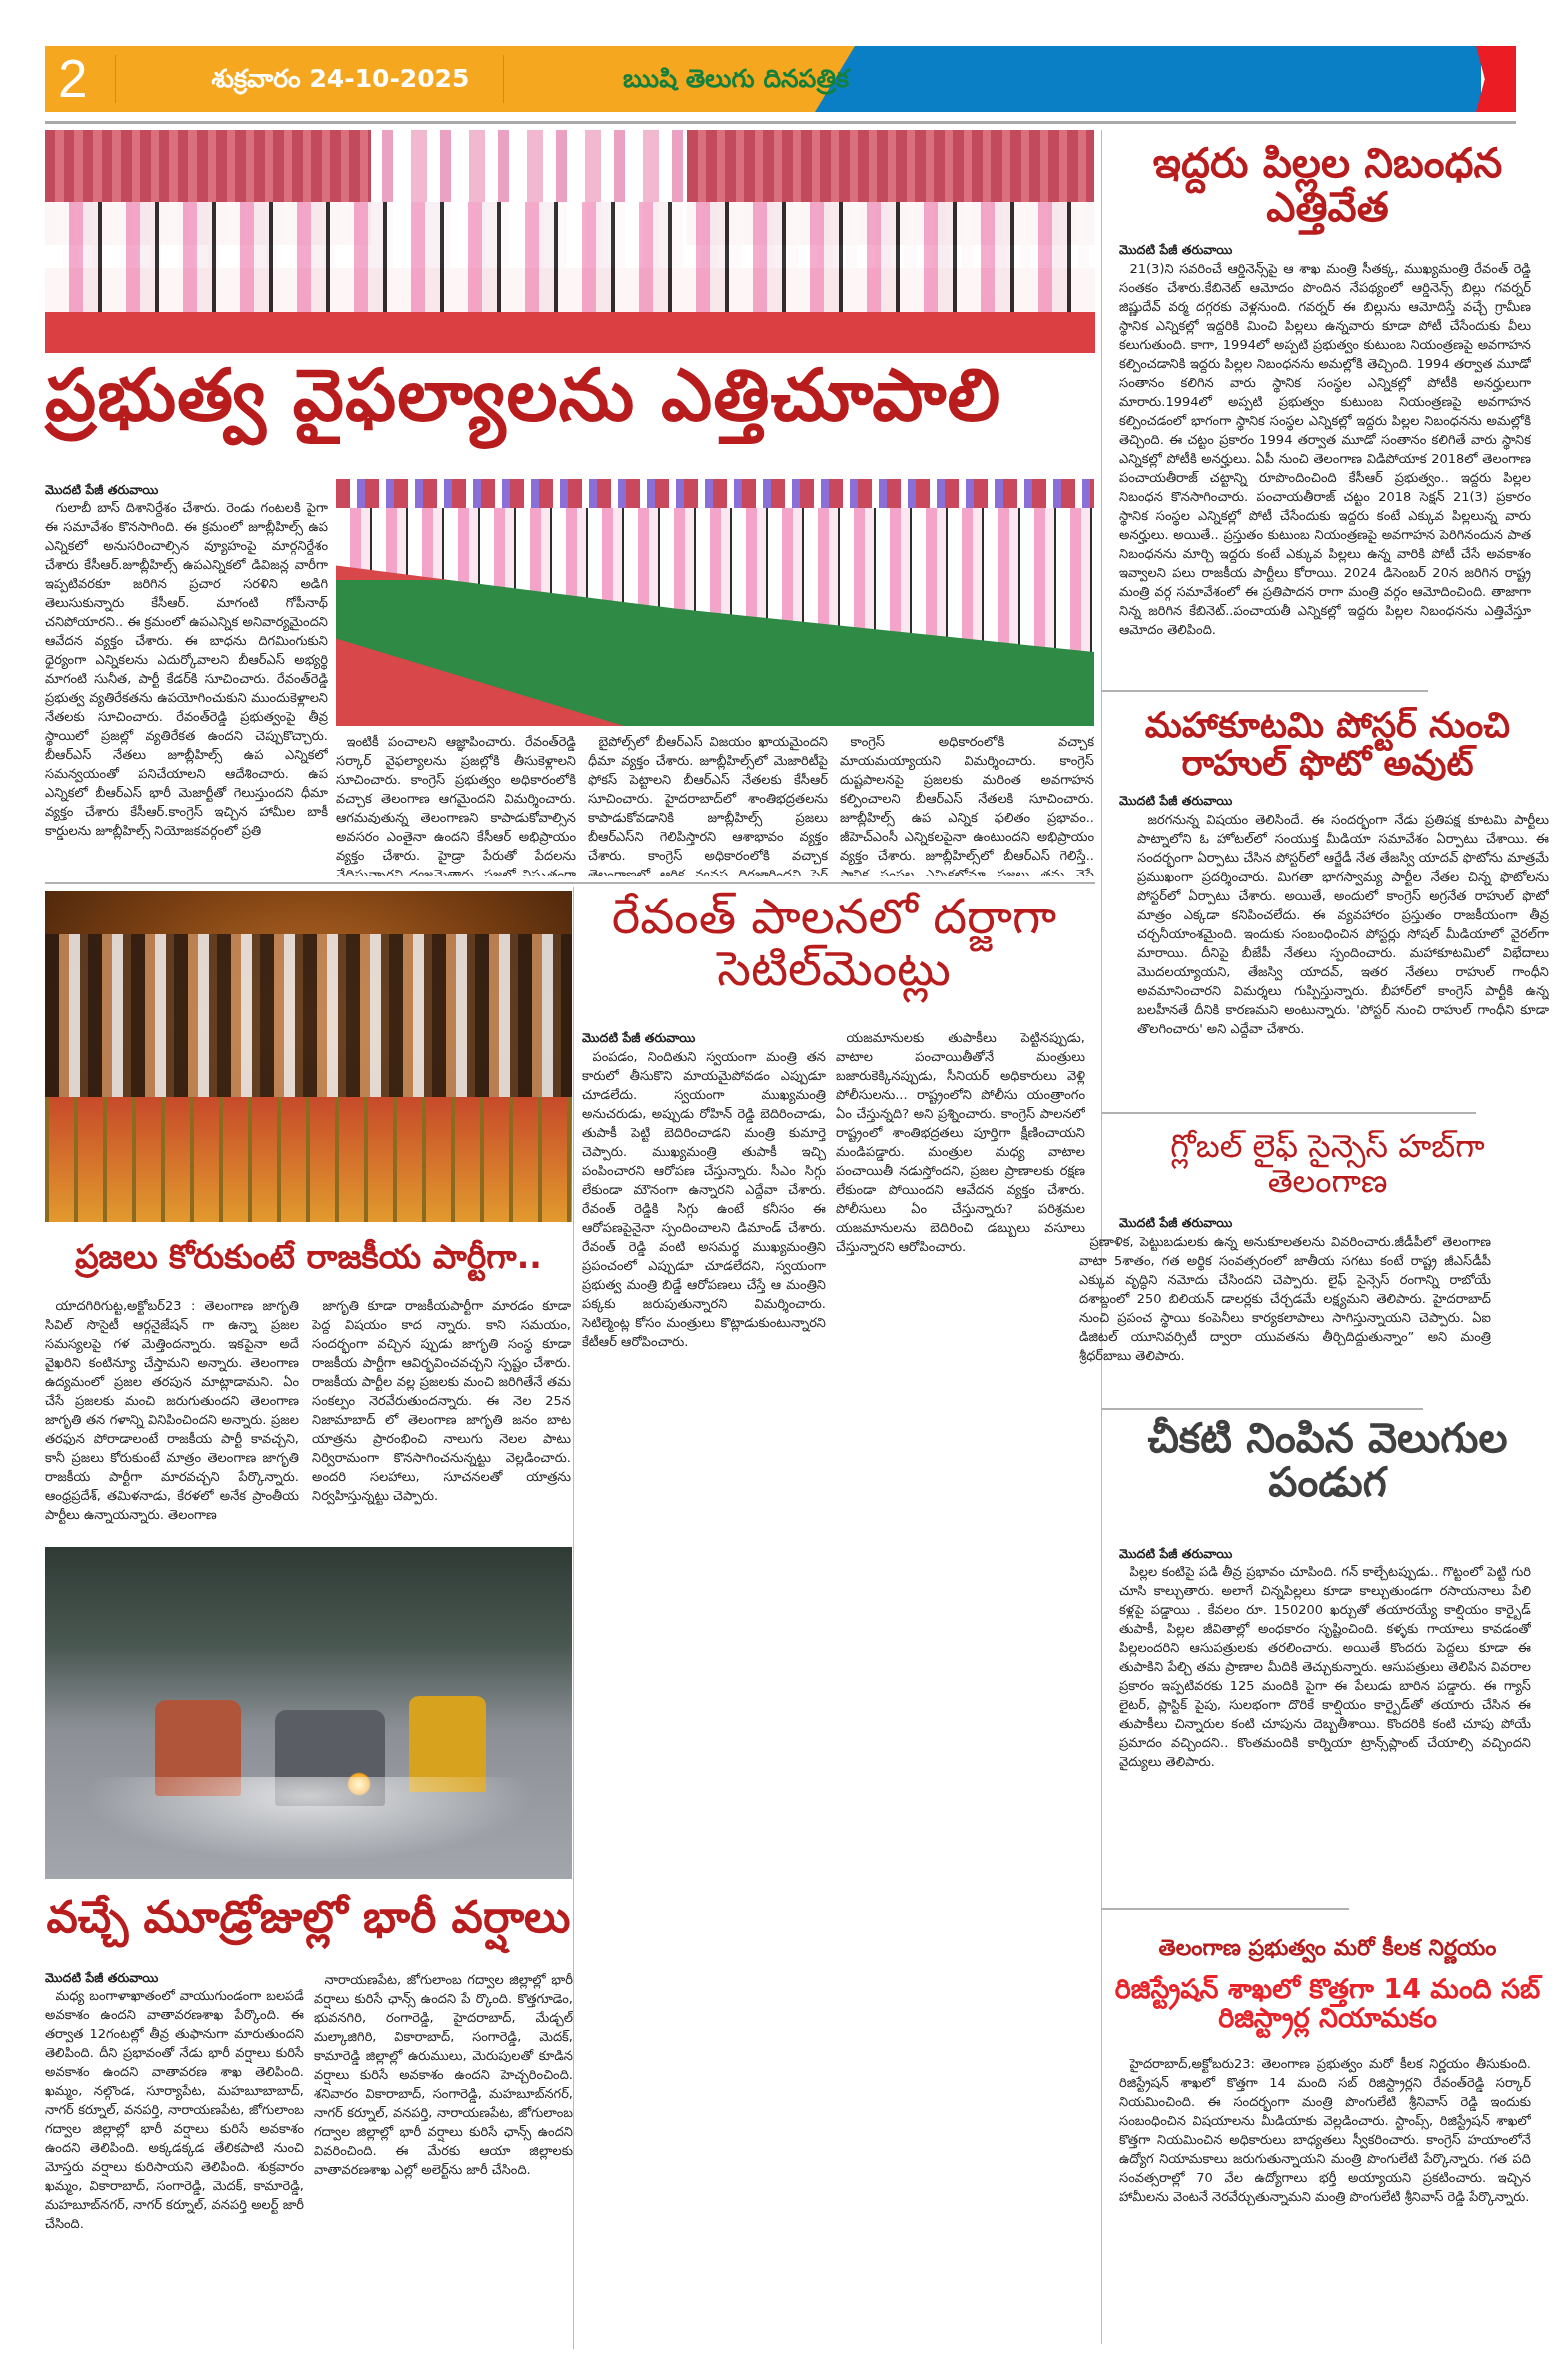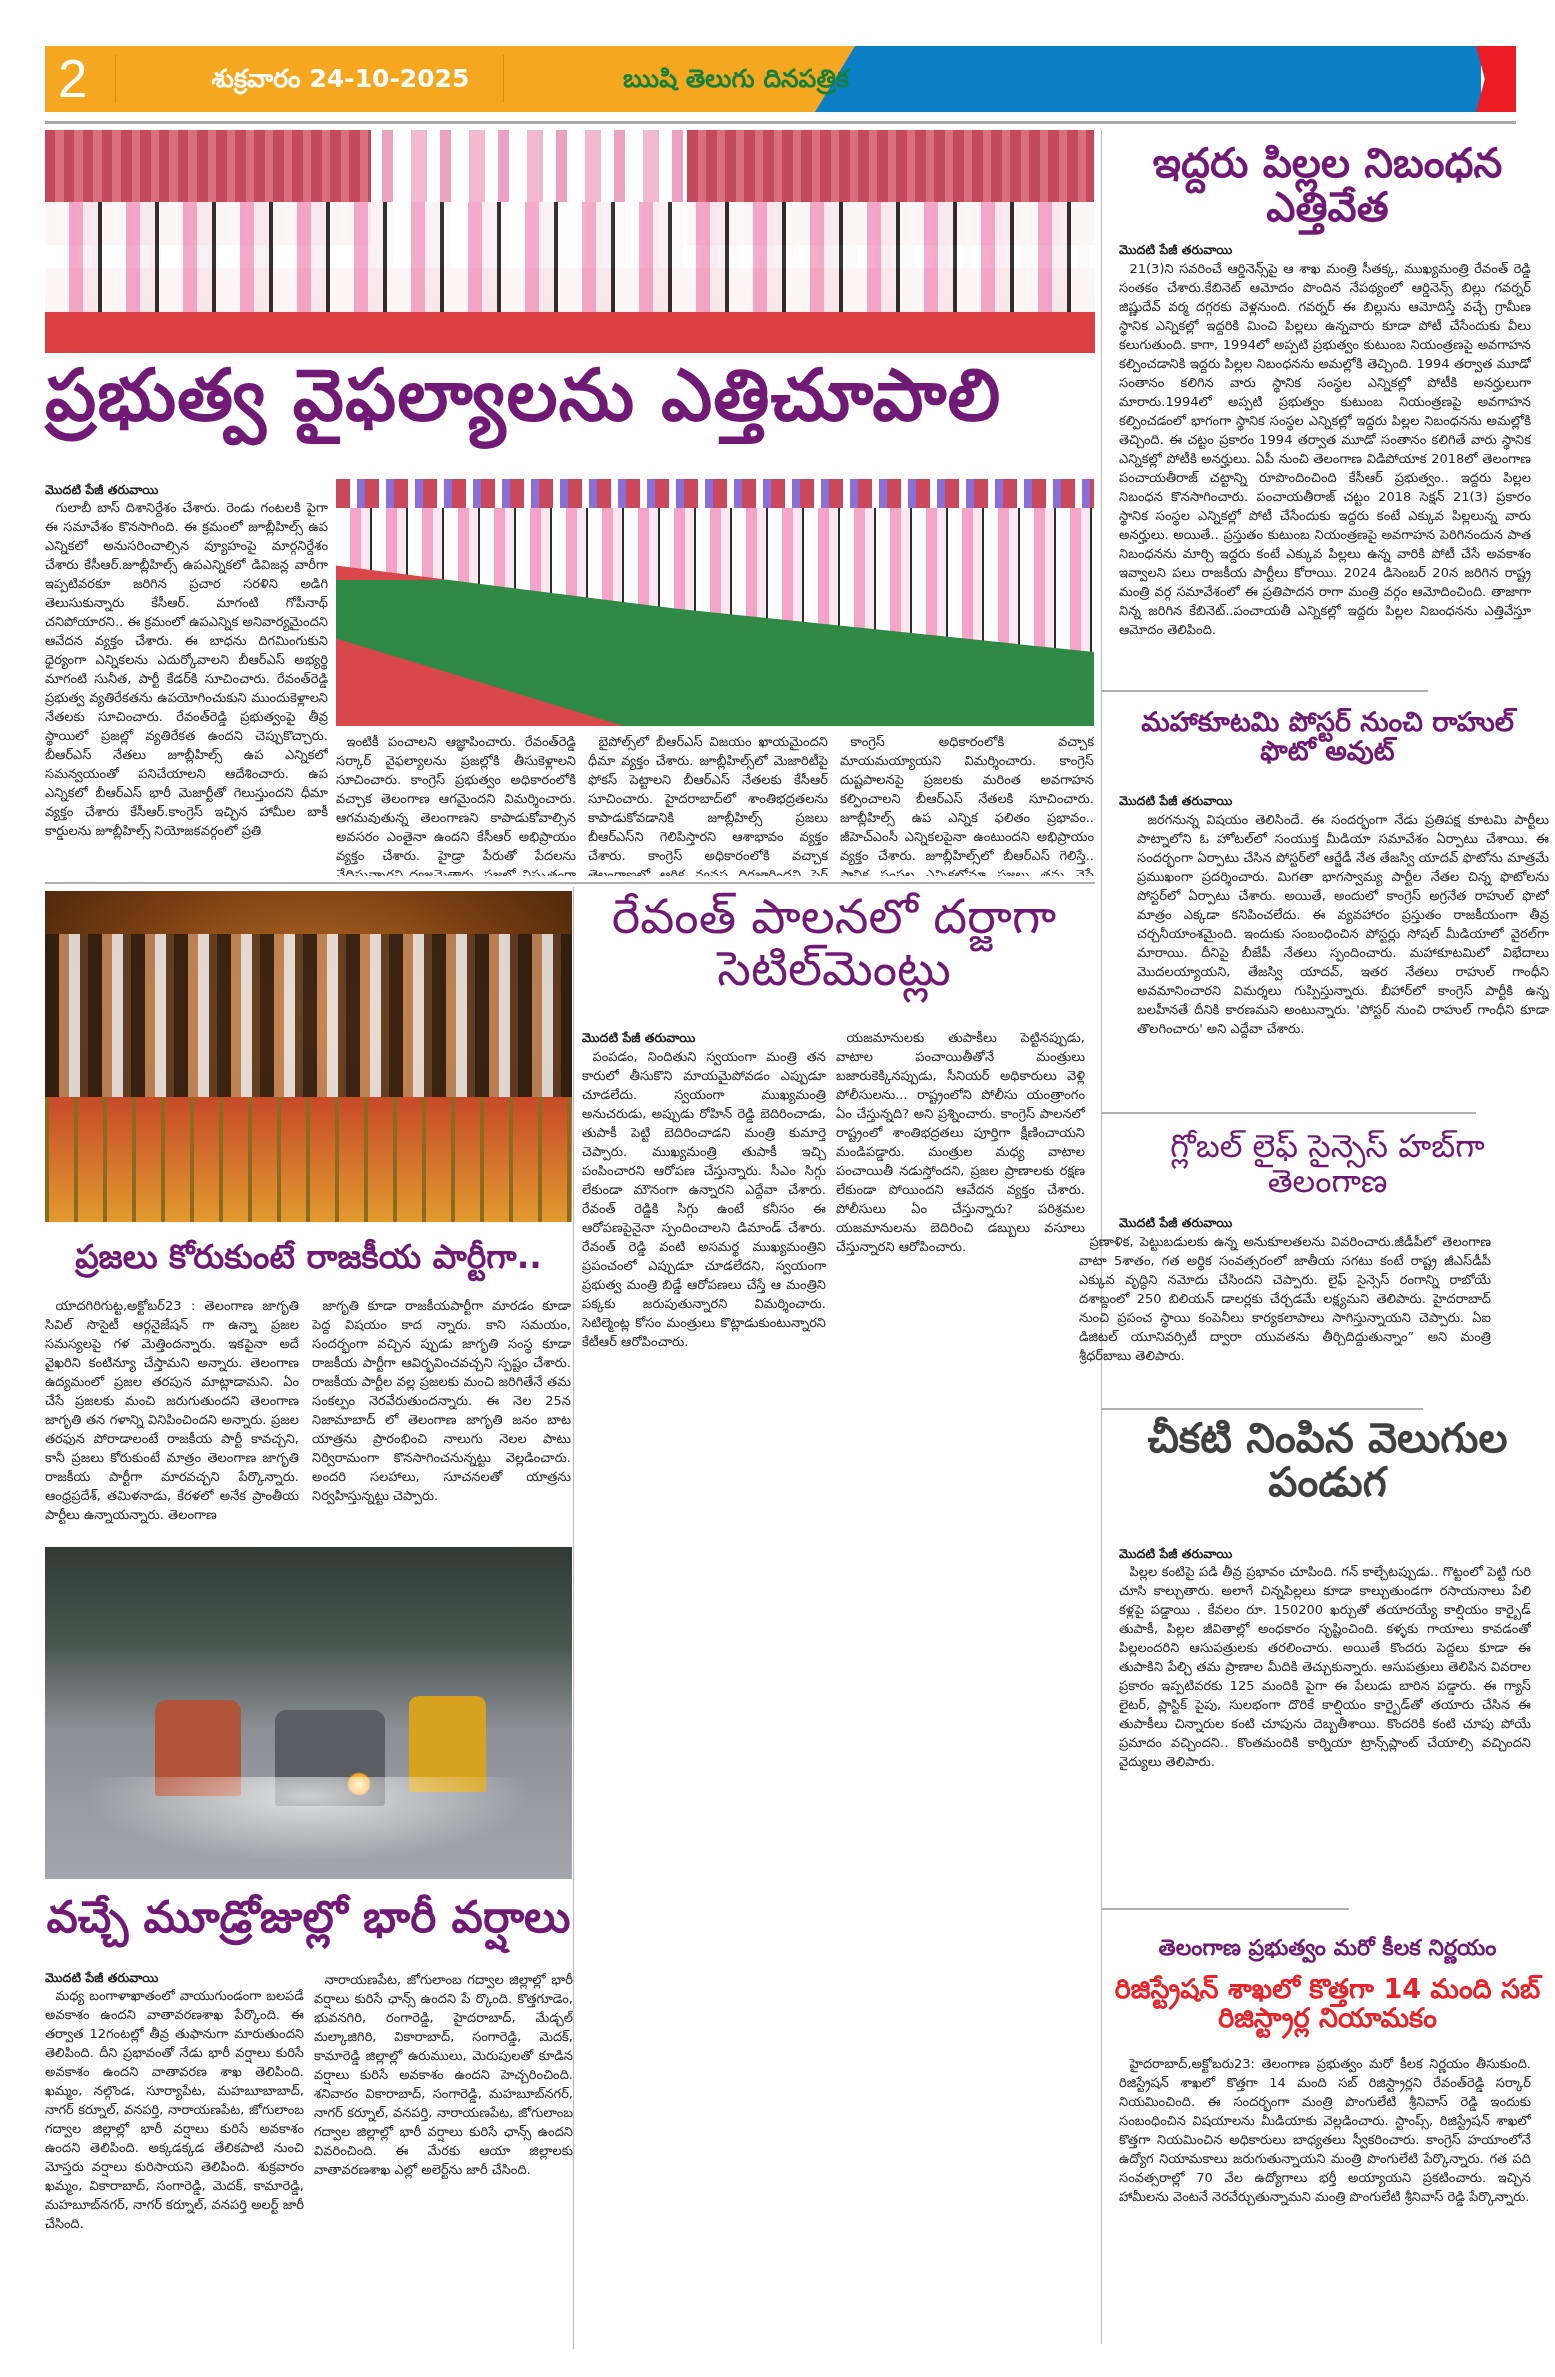--- a/index.html
+++ b/index.html
@@ -39,24 +39,24 @@
   .photo-temple .rail { position: absolute; left: 0; top: 206px; width: 100%; height: 125px; background: repeating-linear-gradient(90deg,#8c6a1f 0 3.8px,transparent 3.8px 29px), linear-gradient(180deg,#c74a2a,#e29a2e); }
 
   .photo-rain { left: 45px; top: 1547px; width: 527px; height: 332px; background: linear-gradient(180deg,#2f3a35 0%,#4a5852 30%,#8c9096 55%,#a3a7ad 100%); }
   .photo-rain .car1 { position: absolute; left: 110px; top: 153px; width: 86px; height: 96px; background: #b0553a; border-radius: 11.5px 11.5px 3.8px 3.8px; }
   .photo-rain .car2 { position: absolute; left: 230px; top: 163px; width: 110px; height: 96px; background: #5a5d63; border-radius: 11.5px 11.5px 3.8px 3.8px; }
   .photo-rain .auto { position: absolute; left: 364px; top: 149px; width: 77px; height: 96px; background: #d7a21d; border-radius: 9.6px 9.6px 2.9px 2.9px; }
   .photo-rain .light { position: absolute; left: 302px; top: 225px; width: 24px; height: 24px; background: radial-gradient(circle,#fff4b0,#f8a21a 60%,transparent 70%); }
   .photo-rain .splash { position: absolute; left: 0; top: 230px; width: 100%; height: 96px; background: radial-gradient(ellipse at 50% 20%, rgba(255,255,255,.7), rgba(255,255,255,0) 60%); }
 
   
-  .hl { font-weight: bold; color: #701a75; line-height: 1.08; text-align: center; }
+  .hl { font-weight: bold; color: #b91c1c; line-height: 1.08; text-align: center; }
   .hl-main { left: 45px; top: 357px; width: 1050px; height: 120px; font-size: 72px; text-align: left; letter-spacing: 1px; }
   .hl-right1 { left: 1112px; top: 141px; width: 431px; height: 96px; font-size: 41px; }
-  .hl-right2 { left: 1112px; top: 707px; width: 431px; height: 81px; font-size: 27px; }
+  .hl-right2 { left: 1112px; top: 707px; width: 431px; height: 81px; font-size: 35px; }
   .hl-right3 { left: 1112px; top: 1129px; width: 431px; height: 84px; font-size: 32px; font-weight: normal; }
   .hl-right4 { left: 1112px; top: 1416px; width: 431px; height: 93px; font-size: 41px; color: #404040; }
   .hl-right5 { left: 1112px; top: 1936px; width: 431px; height: 29px; font-size: 22px; text-align: center; }
   .hl-right6 { left: 1112px; top: 1974px; width: 431px; height: 72px; font-size: 27px; color: #e8232a; }
   .hl-mid { left: 580px; top: 891px; width: 508px; height: 137px; font-size: 48px; font-weight: normal; }
   .hl-left2 { left: 45px; top: 1239px; width: 527px; height: 53px; font-size: 33px; text-align: center; }
   .hl-left3 { left: 45px; top: 1893px; width: 527px; height: 67px; font-size: 44px; }
 
   
   .byline { font-size: 12.5px; font-weight: bold; color: #222; }

